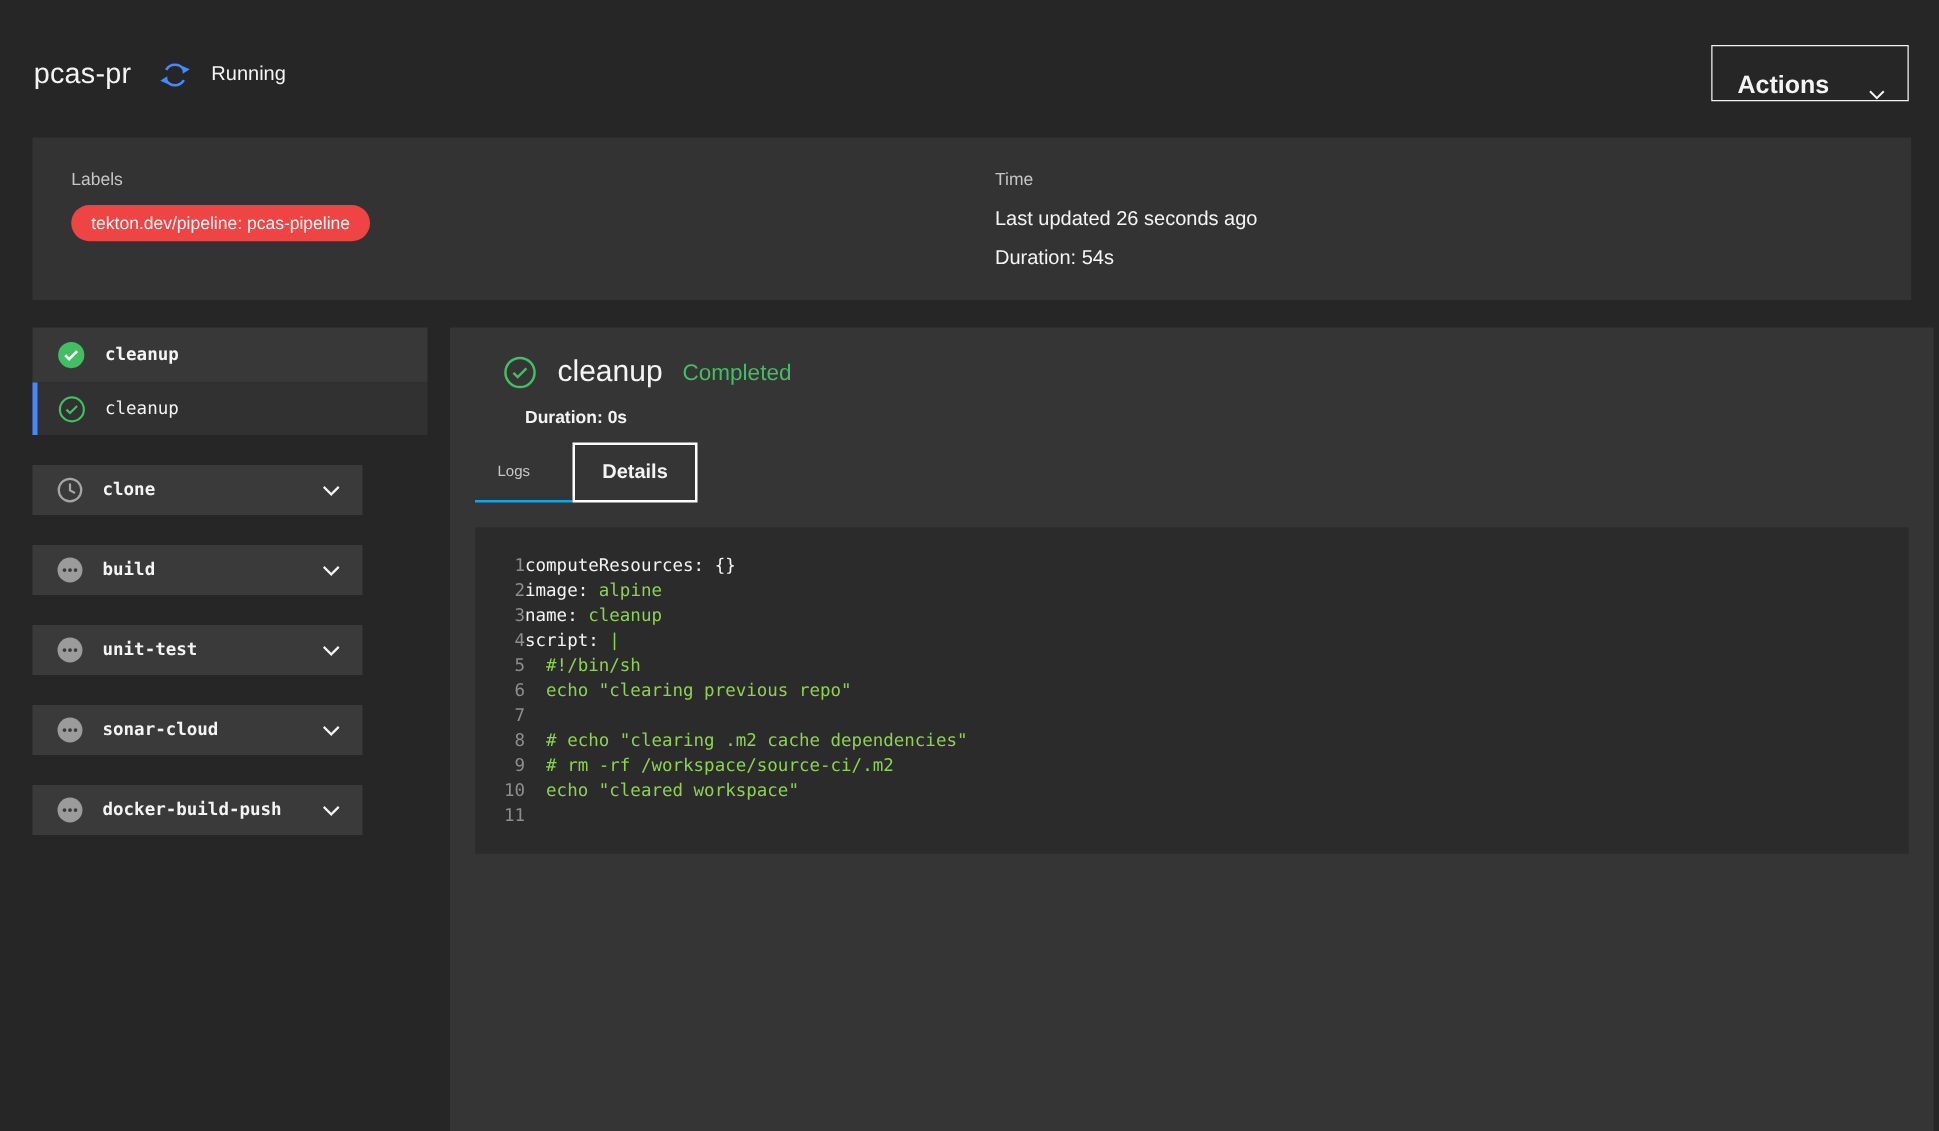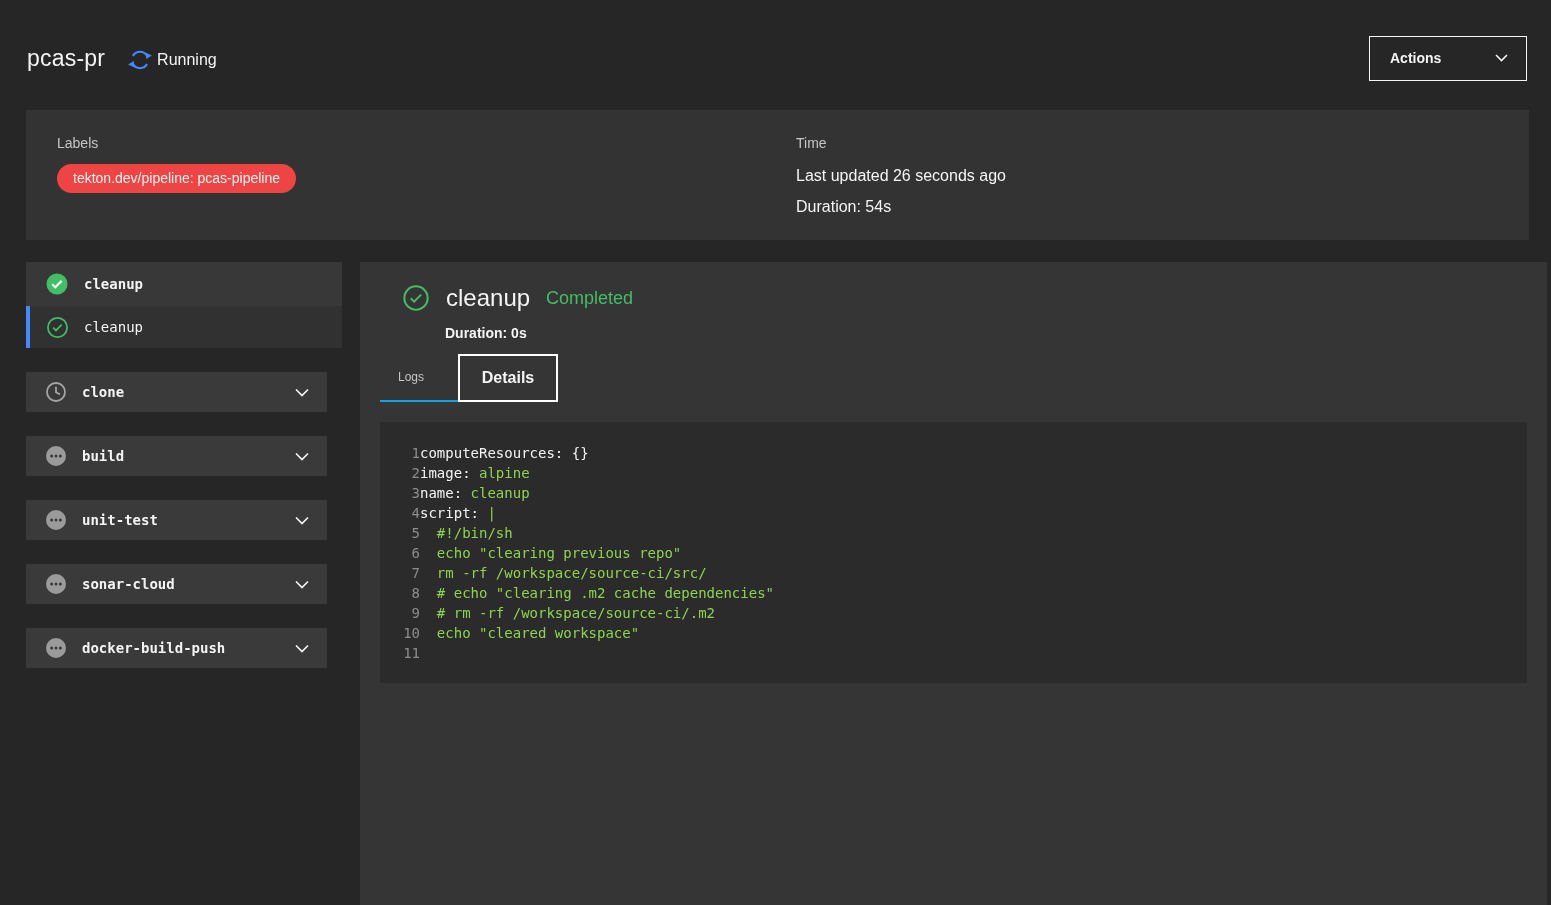--- a/index.html
+++ b/index.html
@@ -12,31 +12,31 @@
   }
   
   .app-header {
     height: 110px;
     position: relative;
     display: flex;
     align-items: center;
     padding: 6px 24px 0 27px;
   }
   .run-title { font-size: 23px; font-weight: 400; color: #f4f4f4; letter-spacing: 0.2px; }
-  .run-status { display: flex; align-items: center; gap: 4px; margin-left: 22px; margin-top: 4px; }
+  .run-status { display: flex; align-items: center; gap: 16px; margin-left: 22px; margin-top: 4px; }
   .run-status .label { font-size: 16px; color: #f4f4f4; }
   .actions-btn {
     margin-left: auto;
     width: 158px; height: 45px;
     background: transparent;
     border: 1px solid #f4f4f4;
     color: #f4f4f4;
     font-family: "Liberation Sans", sans-serif;
-    font-size: 14px; font-weight: 600;
-    display: flex; align-items: center;
+    font-size: 20px; font-weight: 600;
+    display: flex; align-items: flex-end;
     padding: 0 18px 0 20px;
     cursor: pointer;
   }
   .actions-btn .chev { margin-left: auto; }
   
   .meta-panel {
     margin: 0 22px 0 26px;
     height: 130px;
     background: #333333;
     display: flex;
@@ -79,42 +79,42 @@
     border-left: 4px solid #4589ff;
     display: flex; align-items: center;
     padding-left: 16px; gap: 15px;
     cursor: pointer;
   }
   .step-row .step-name {
     font-family: "DejaVu Sans Mono", monospace;
     font-size: 14px; color: #f4f4f4;
   }
   .acc-row {
-    width: 301px; height: 40px; background: #3a3a3a;
+    width: 264px; height: 40px; background: #3a3a3a;
     display: flex; align-items: center;
     padding: 0 18px 0 19px; gap: 15px;
     margin-bottom: 24px;
     cursor: pointer;
   }
   .acc-row .task-name {
     font-family: "DejaVu Sans Mono", monospace;
     font-size: 14px; font-weight: bold; color: #f4f4f4;
   }
   .acc-row .chev { margin-left: auto; }
   
   .main-panel {
     flex: 1;
     margin-right: 22px;
     background: #353535;
     padding: 22px 20px 0 20px;
   }
   .step-header { display: flex; align-items: center; margin-left: 22px; }
   .step-title { font-size: 24px; font-weight: 400; color: #f4f4f4; margin-left: 16px; }
   .step-status { font-size: 18px; color: #42be65; margin-left: 16px; }
-  .step-duration { margin-left: 65px; margin-top: 13px; font-size: 14px; font-weight: 600; color: #f4f4f4; }
+  .step-duration { margin-left: 40px; margin-top: 13px; font-size: 14px; font-weight: 600; color: #f4f4f4; }
   .tabs { display: flex; margin-top: 13px; }
   .tab { height: 48px; display: flex; align-items: center; cursor: pointer; }
   .tab.logs {
     width: 78px; padding-left: 18px;
     font-size: 12px; color: #c6c6c6;
     border-bottom: 2px solid #0ea5e9;
   }
   .tab.details {
     width: 100px; justify-content: center;
     font-size: 16px; font-weight: bold; color: #f4f4f4;
@@ -322,21 +322,20 @@
         <div class="code-line">
           <span class="ln">5</span>
           <span class="src"><span class="tok-v">  #!/bin/sh</span></span>
         </div>
         <div class="code-line">
           <span class="ln">6</span>
           <span class="src"><span class="tok-v">  echo "clearing previous repo"</span></span>
         </div>
         <div class="code-line">
           <span class="ln">7</span>
-          <span class="src"><span class="tok-v">  rm -rf /workspace/source-ci/src/</span></span>
         </div>
         <div class="code-line">
           <span class="ln">8</span>
           <span class="src"><span class="tok-v">  # echo "clearing .m2 cache dependencies"</span></span>
         </div>
         <div class="code-line">
           <span class="ln">9</span>
           <span class="src"><span class="tok-v">  # rm -rf /workspace/source-ci/.m2</span></span>
         </div>
         <div class="code-line">

